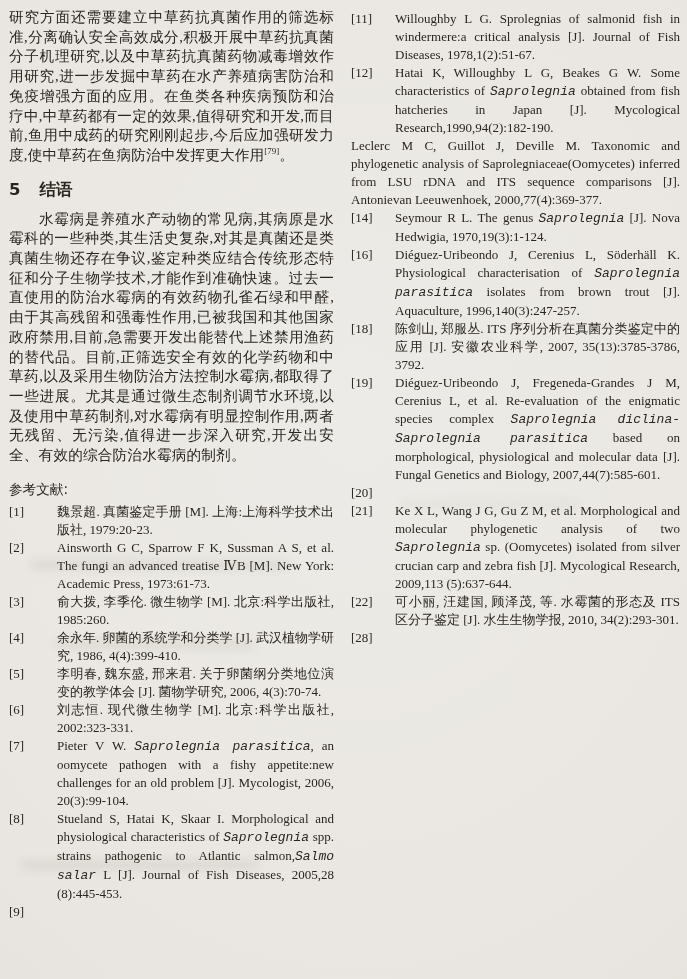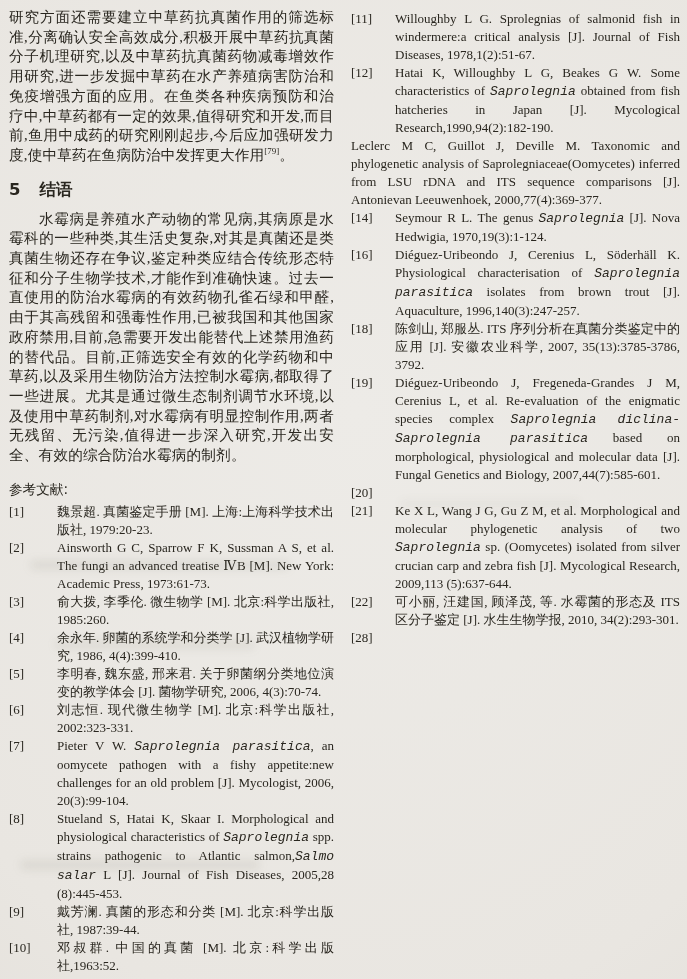--- a/index.html
+++ b/index.html
@@ -136,25 +136,20 @@
         <div class="ref-item">
           <span class="ref-num">[7]</span>
           <span class="ref-text"><span>Pieter V W. </span><i>Saprolegnia parasitica</i><span>, an oomycete pathogen with a fishy appetite:new challenges for an old problem [J]. Mycologist, 2006, 20(3):99-104.</span></span>
         </div>
         <div class="ref-item">
           <span class="ref-num">[8]</span>
           <span class="ref-text"><span>Stueland S, Hatai K, Skaar I. Morphological and physiological characteristics of </span><i>Saprolegnia</i><span> spp. strains pathogenic to Atlantic salmon,</span><i>Salmo salar</i><span> L [J]. Journal of Fish Diseases, 2005,28 (8):445-453.</span></span>
         </div>
         <div class="ref-item">
           <span class="ref-num">[9]</span>
-          <span class="ref-text"><span>戴芳澜. 真菌的形态和分类 [M]. 北京:科学出版社, 1987:39-44.</span></span>
-        </div>
-        <div class="ref-item">
-          <span class="ref-num">[10]</span>
-          <span class="ref-text"><span>邓叔群. 中国的真菌 [M]. 北京:科学出版社,1963:52.</span></span>
         </div>
       </div>
   </div>
 
   <div class="col col-right">
     <div class="ref-list">
         <div class="ref-item">
           <span class="ref-num">[11]</span>
           <span class="ref-text"><span>Willoughby L G. Sprolegnias of salmonid fish in windermere:a critical analysis [J]. Journal of Fish Diseases, 1978,1(2):51-67.</span></span>
         </div>

